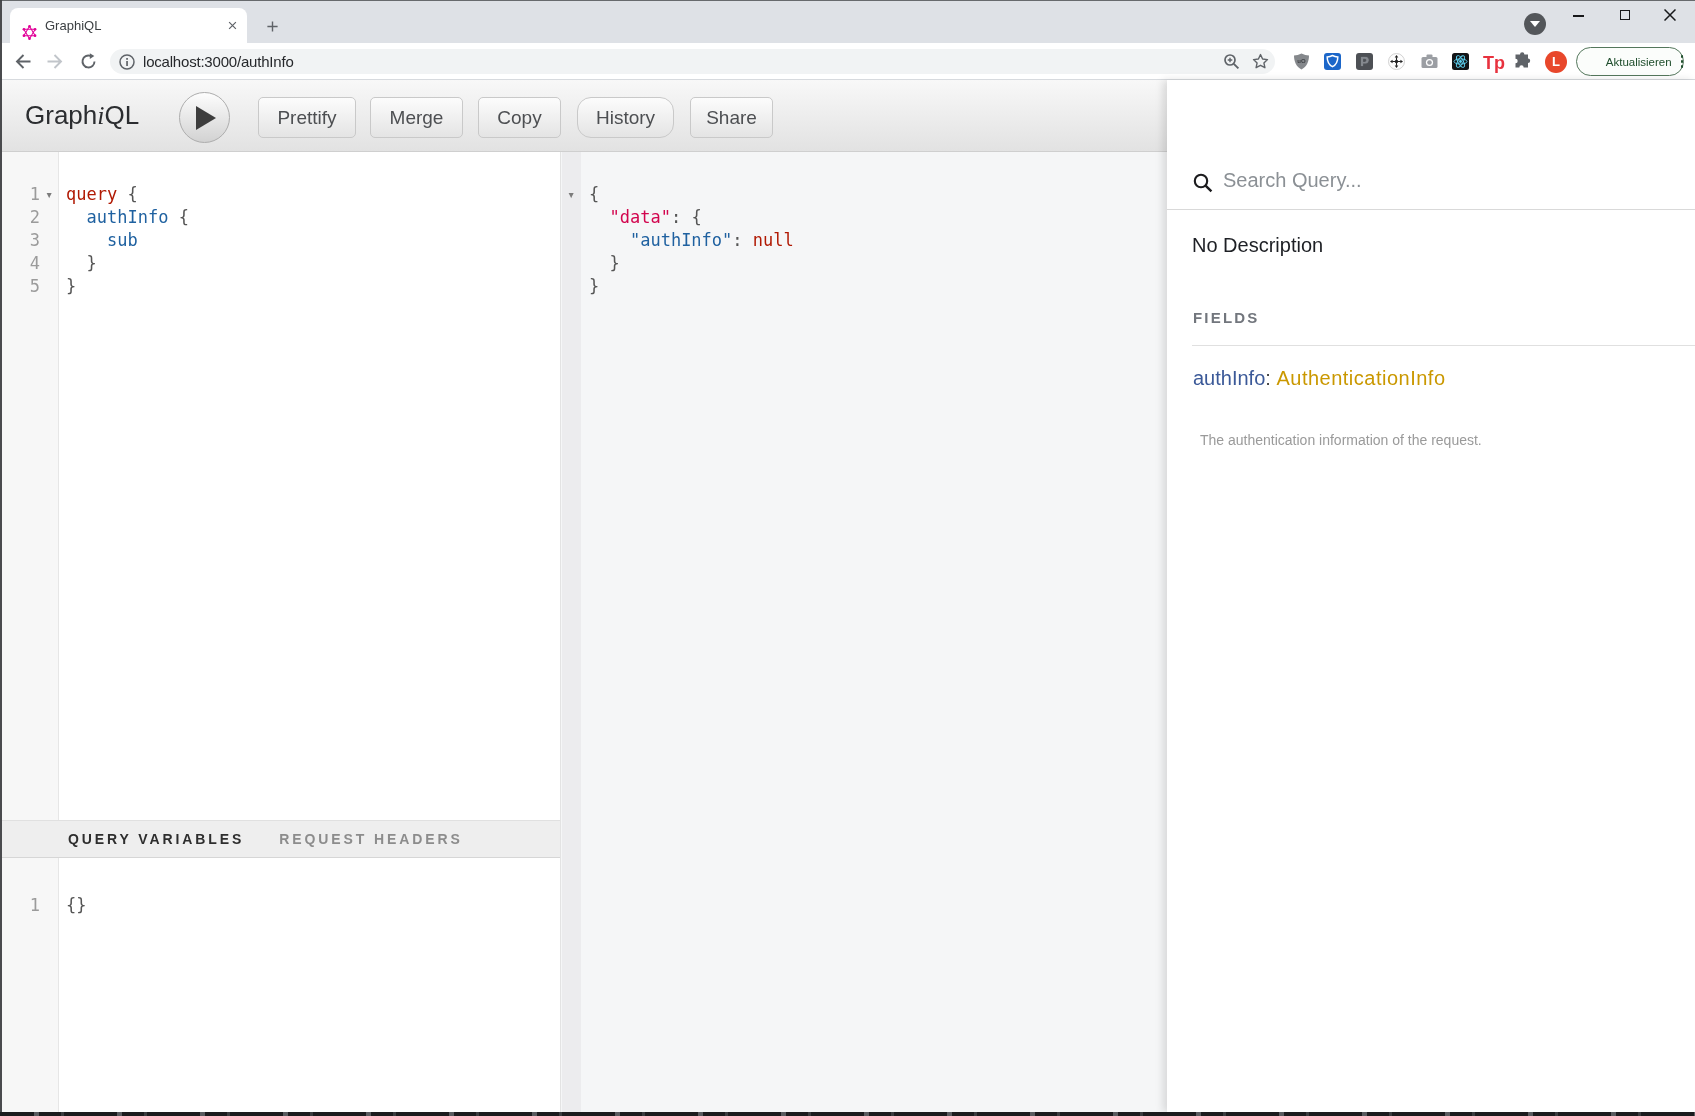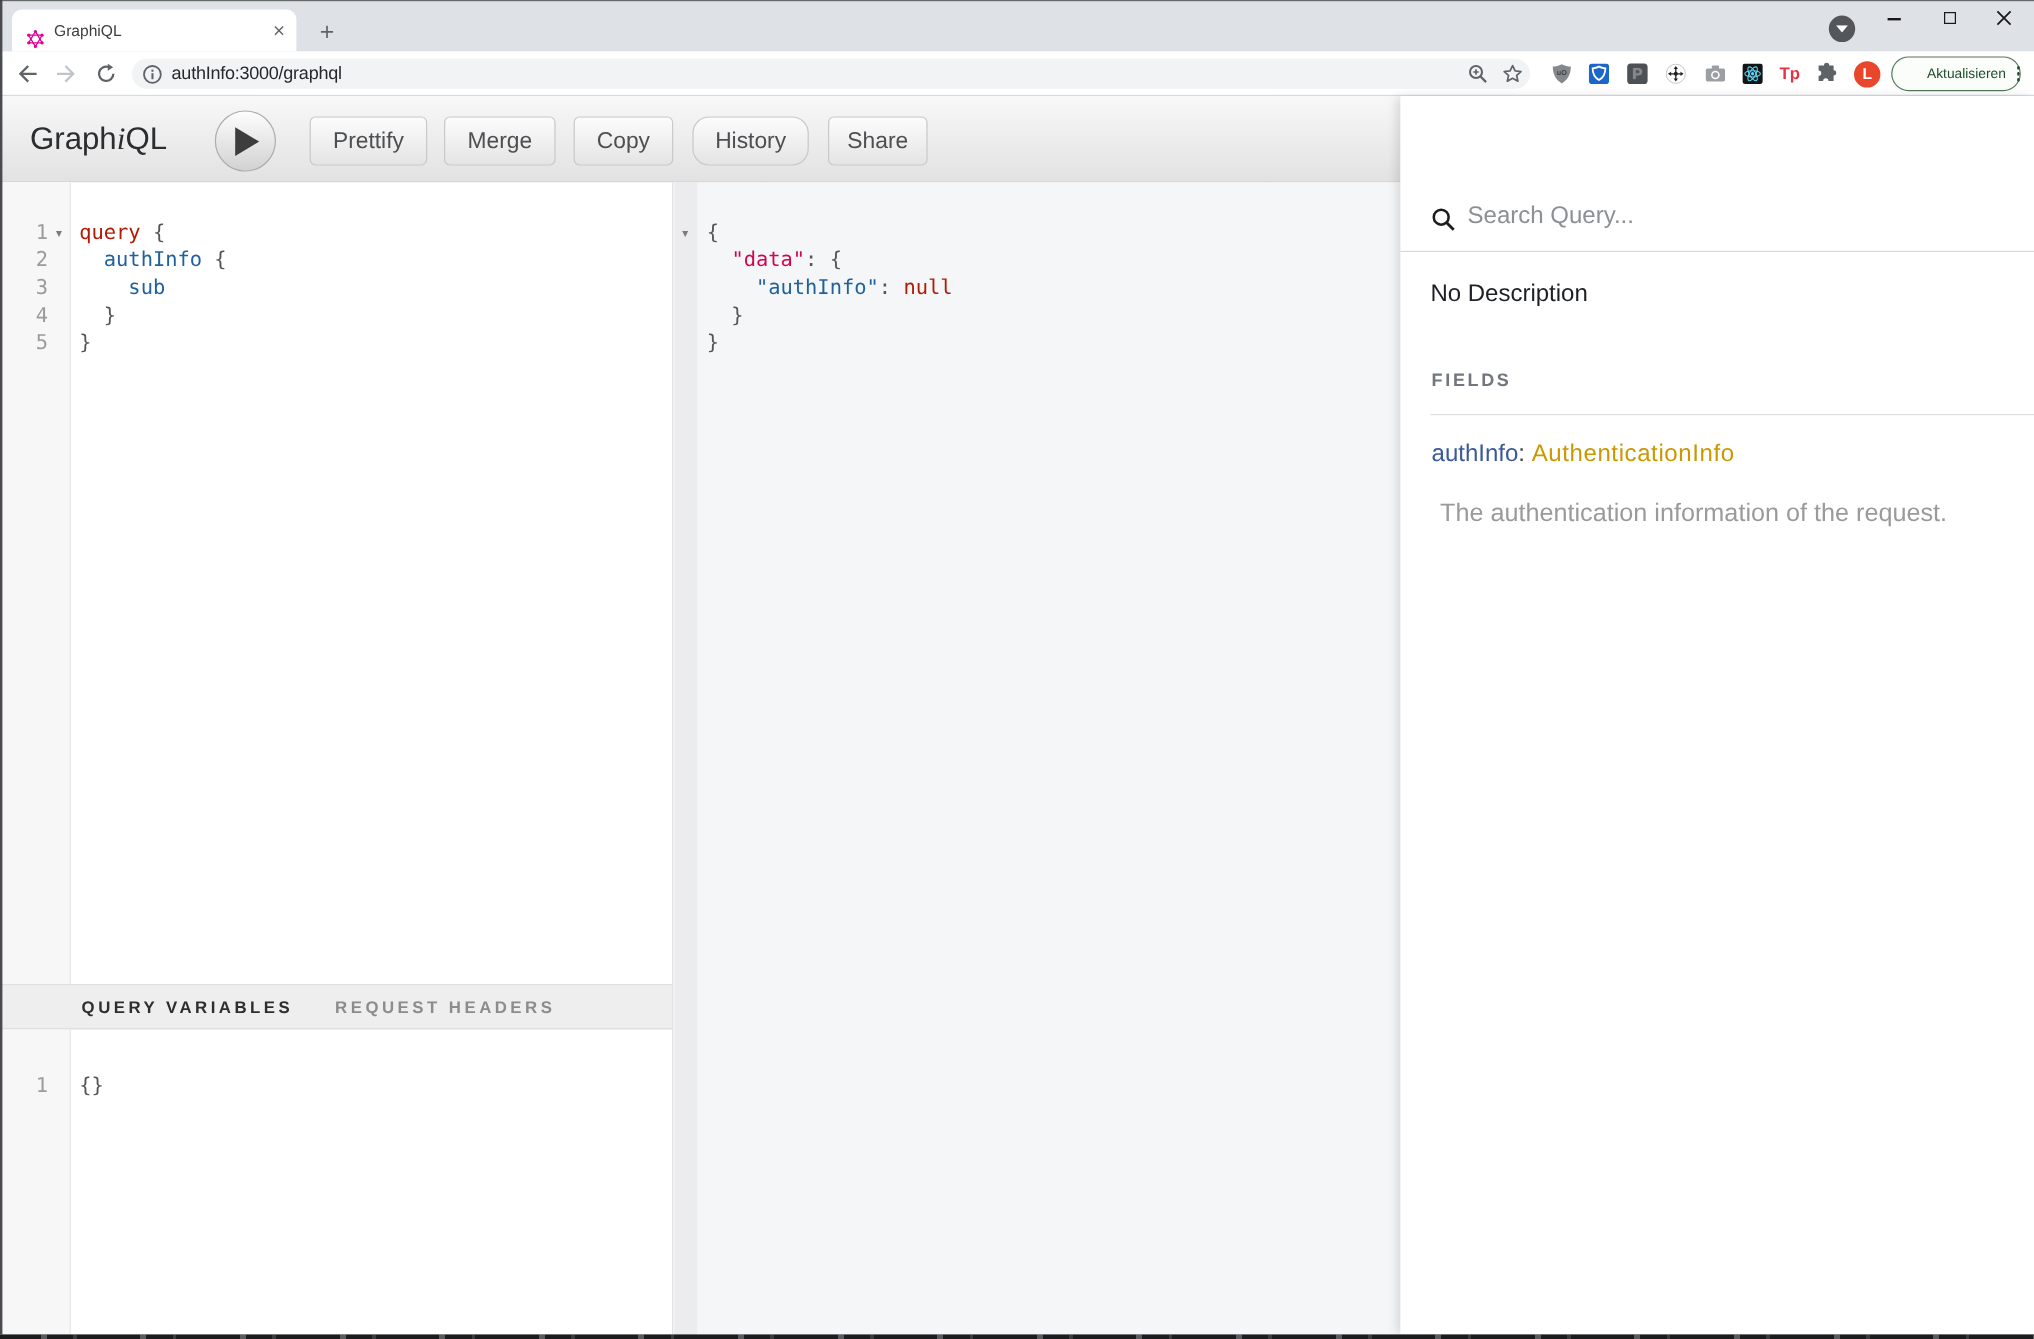--- a/index.html
+++ b/index.html
@@ -109,21 +109,21 @@
   .doc-search-row { left:0; top:71px; width:532px; height:59px; border-bottom:1px solid #d9d9d9; }
   .doc-search-icon { left:26px; top:22px; width:20px; height:20px; }
   .doc-search-placeholder { left:56px; top:0; height:58px; line-height:58px; font-size:20px; color:#8b9095; }
   .doc-nodesc { left:25px; top:154px; font-size:20px; color:#1e2025; }
   .doc-fields-title { left:26px; top:229px; font-size:15px; font-weight:bold; letter-spacing:2.2px; color:#72767d; }
   .doc-fields-rule { left:25px; top:265px; width:503px; height:1px; background:#e0e0e0; }
   .doc-field-row { left:26px; top:287px; font-size:20px; }
   .doc-field-name { color:#3B5998; }
   .doc-field-colon { color:#444; }
   .doc-field-type { color:#CA9800; letter-spacing:0.5px; }
-  .doc-field-desc { left:33px; top:336px; font-size:21px; color:#9a9a9a; }
+  .doc-field-desc { left:33px; top:352px; font-size:14px; color:#9a9a9a; }
 
   
   .bottom-strip { left:0; top:1112px; width:1695px; height:4px; background:#1b1c1e; }
   .bottom-strip::after { content:""; position:absolute; inset:0;
     background:repeating-linear-gradient(90deg, transparent 0 34px, rgba(190,195,202,.38) 34px 39px, transparent 39px 61px, rgba(150,155,160,.25) 61px 64px, transparent 64px 83px); }
 </style>
 </head>
 <body>
 
 <div class="screen">
@@ -173,21 +173,21 @@
   <svg class="abs nav-icon" style="left:80px" viewBox="0 0 17 17">
     <path d="M14.5 8.5 A6 6 0 1 1 10.6 2.85" stroke="#5f6368" stroke-width="1.9" fill="none"></path>
     <path d="M9.8 0.2 L14.3 3.1 L9.8 6 Z" fill="#5f6368"></path>
   </svg>
   <div class="abs omnibox">
     <svg class="omni-info" viewBox="0 0 16 16">
       <circle cx="8" cy="8" r="7" stroke="#5f6368" stroke-width="1.5" fill="none"></circle>
       <rect x="7.2" y="7" width="1.7" height="5" fill="#5f6368"></rect>
       <rect x="7.2" y="4" width="1.7" height="1.8" fill="#5f6368"></rect>
     </svg>
-    <div class="omni-url">authInfo:3000/graphql</div>
+    <div class="omni-url">localhost:3000/authInfo</div>
     <svg class="omni-zoom" viewBox="0 0 17 17">
       <circle cx="7" cy="7" r="5" stroke="#5f6368" stroke-width="1.7" fill="none"></circle>
       <path d="M10.8 10.8 L15.4 15.4" stroke="#5f6368" stroke-width="1.9"></path>
       <path d="M4.7 7 H9.3 M7 4.7 V9.3" stroke="#5f6368" stroke-width="1.4"></path>
     </svg>
     <svg class="omni-star" viewBox="0 0 17 17">
       <path d="M8.5 1.6 L10.6 6 L15.5 6.6 L11.9 9.9 L12.9 14.7 L8.5 12.3 L4.1 14.7 L5.1 9.9 L1.5 6.6 L6.4 6 Z" stroke="#5f6368" stroke-width="1.4" fill="none" stroke-linejoin="round"></path>
     </svg>
   </div>
 
@@ -217,21 +217,21 @@
   <svg class="abs ext" style="left:1452px" viewBox="0 0 17 17">
     <rect x="0" y="0" width="17" height="17" rx="2.5" fill="#131517"></rect>
     <g stroke="#5fd4f4" stroke-width="0.9" fill="none">
       <ellipse cx="8.5" cy="8.5" rx="6.5" ry="2.6"></ellipse>
       <ellipse cx="8.5" cy="8.5" rx="6.5" ry="2.6" transform="rotate(60 8.5 8.5)"></ellipse>
       <ellipse cx="8.5" cy="8.5" rx="6.5" ry="2.6" transform="rotate(120 8.5 8.5)"></ellipse>
     </g>
     <circle cx="8.5" cy="8.5" r="1.4" fill="#5fd4f4"></circle>
   </svg>
   <div class="abs ext" style="left:1483px; width:18px;">
-    <span style="color:#e8323e; font-weight:bold; font-size:14px; font-family:'Liberation Sans',sans-serif;">Tp</span>
+    <span style="color:#e8323e; font-weight:bold; font-size:18px; font-family:'Liberation Sans',sans-serif;">Tp</span>
   </div>
   <svg class="abs ext" style="left:1513px; width:19px; height:19px; top:52px;" viewBox="0 0 19 19">
     <path d="M7 2.5 a2.2 2.2 0 0 1 4.4 0 h3.6 v4 a2.2 2.2 0 0 1 0 4.4 v4.6 h-4.3 a2.2 2.2 0 0 0 -4.4 0 H2.5 v-4.3 a2.2 2.2 0 0 0 0 -4.4 V2.5 Z" fill="#5f6368"></path>
   </svg>
   <div class="abs avatar">L</div>
   <div class="abs update-pill">
     <span class="update-label">Aktualisieren</span>
     <span class="kebab">
         <i></i>
         <i></i>

